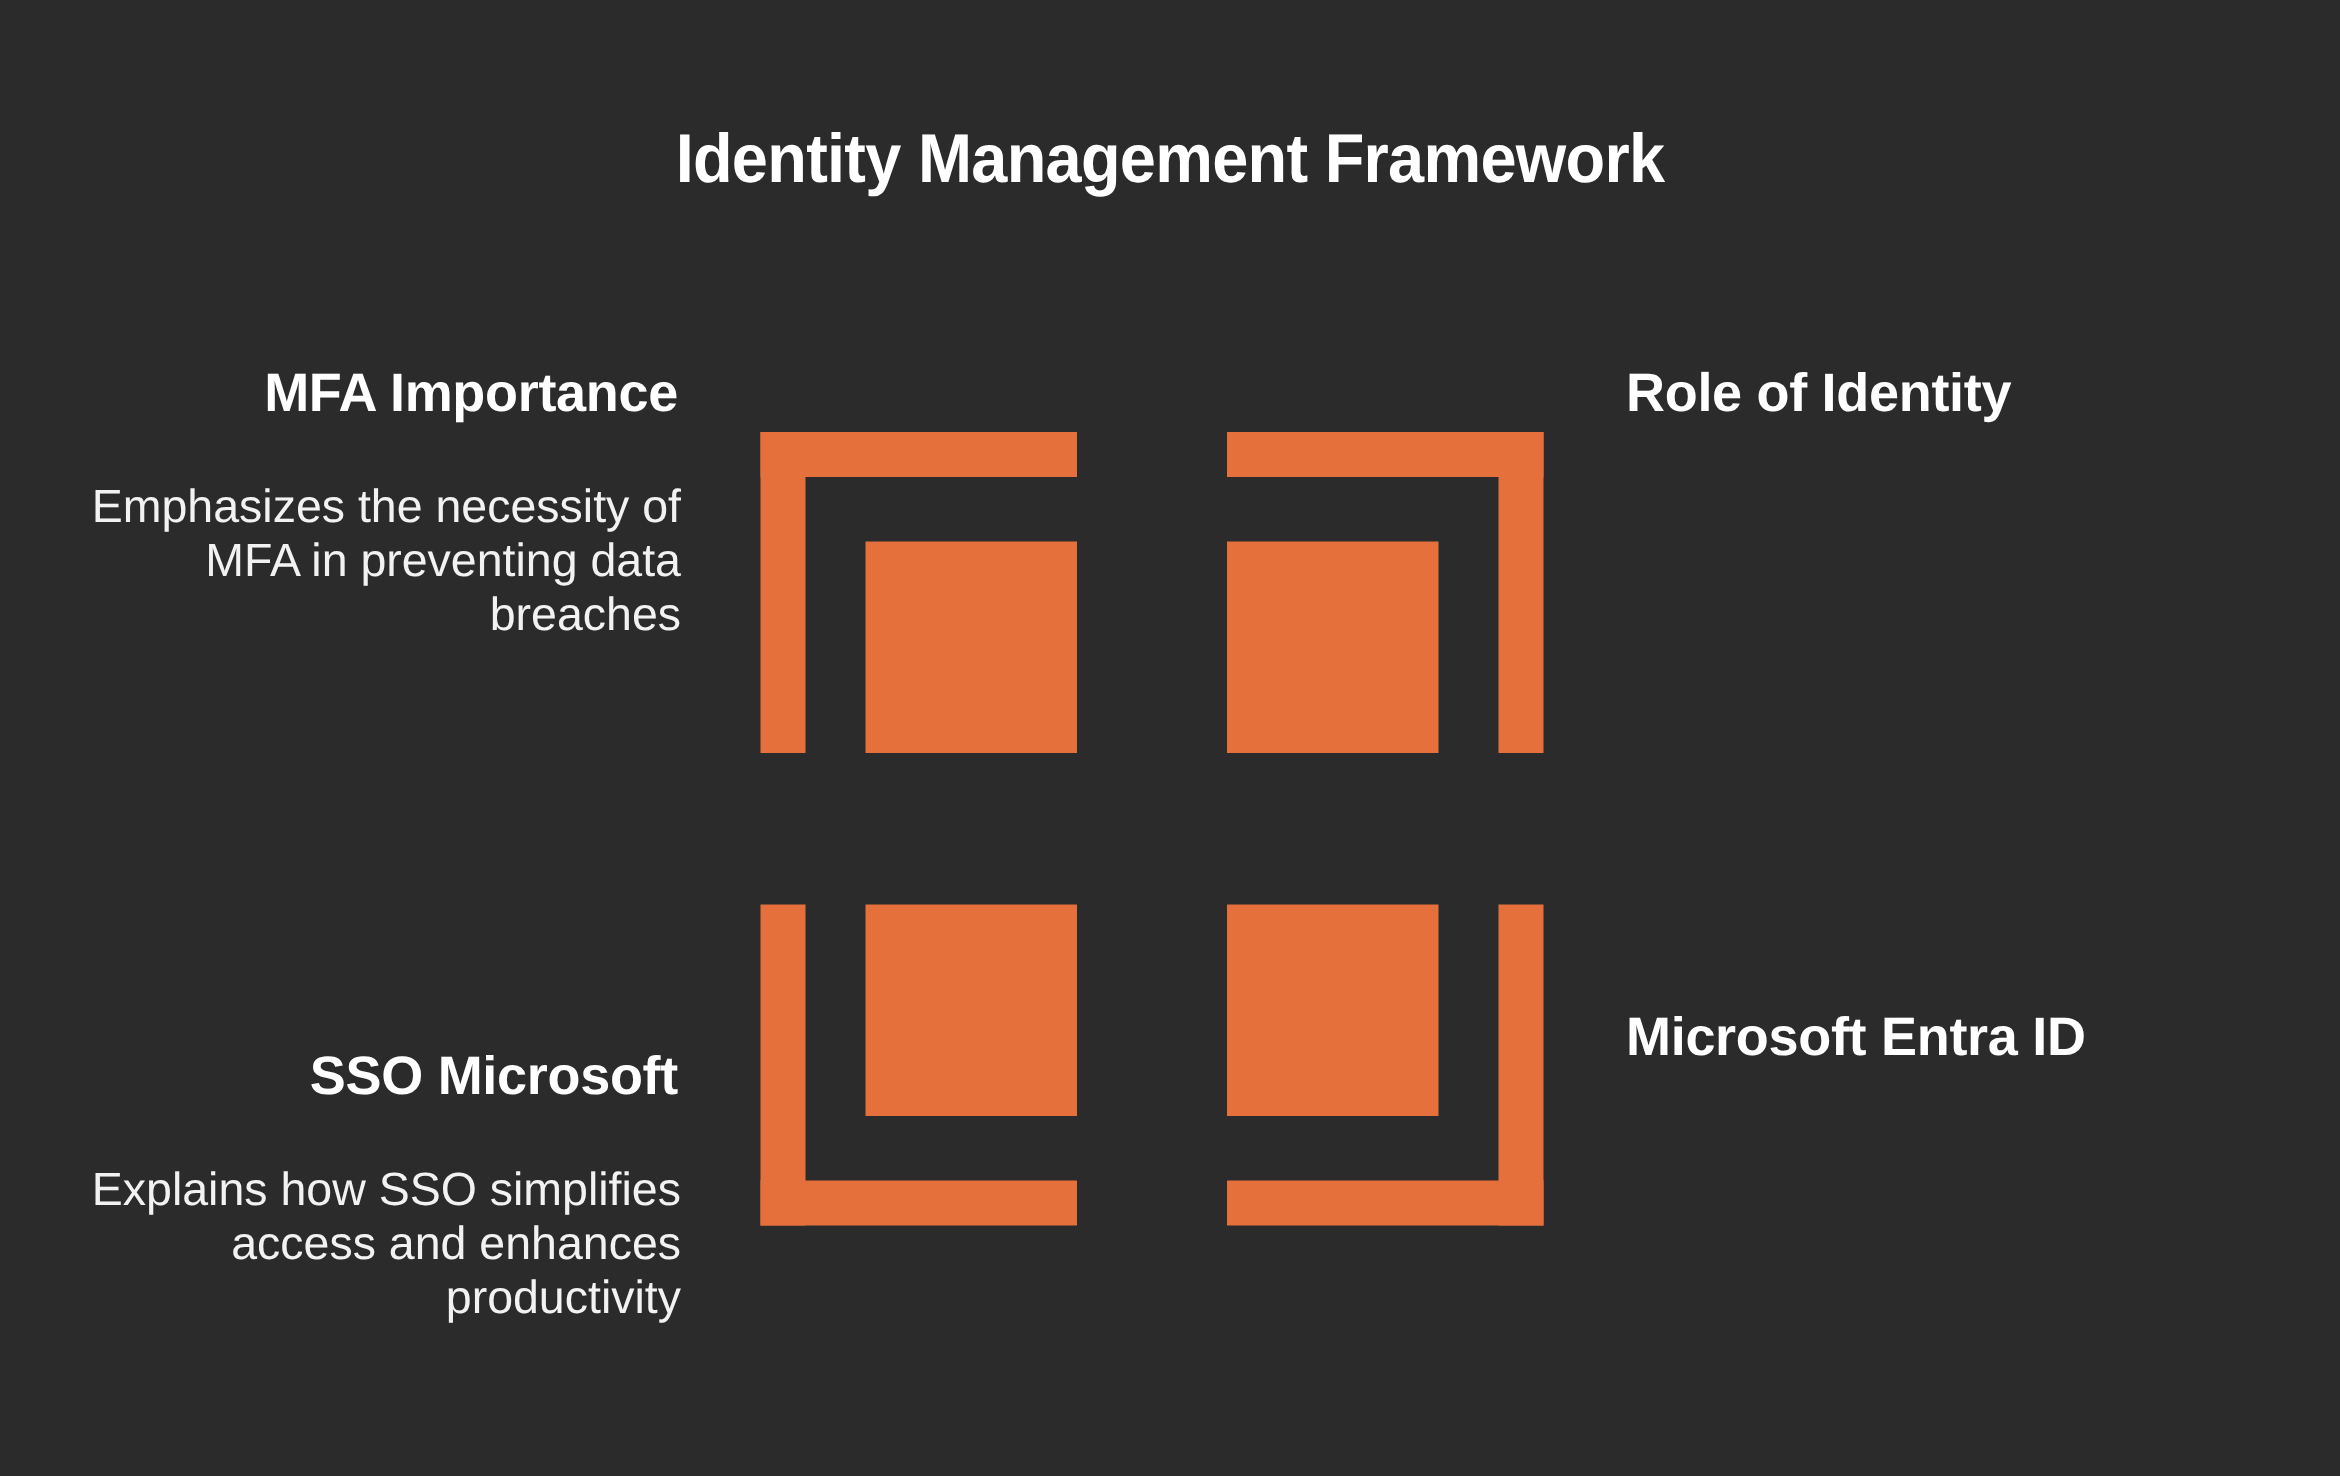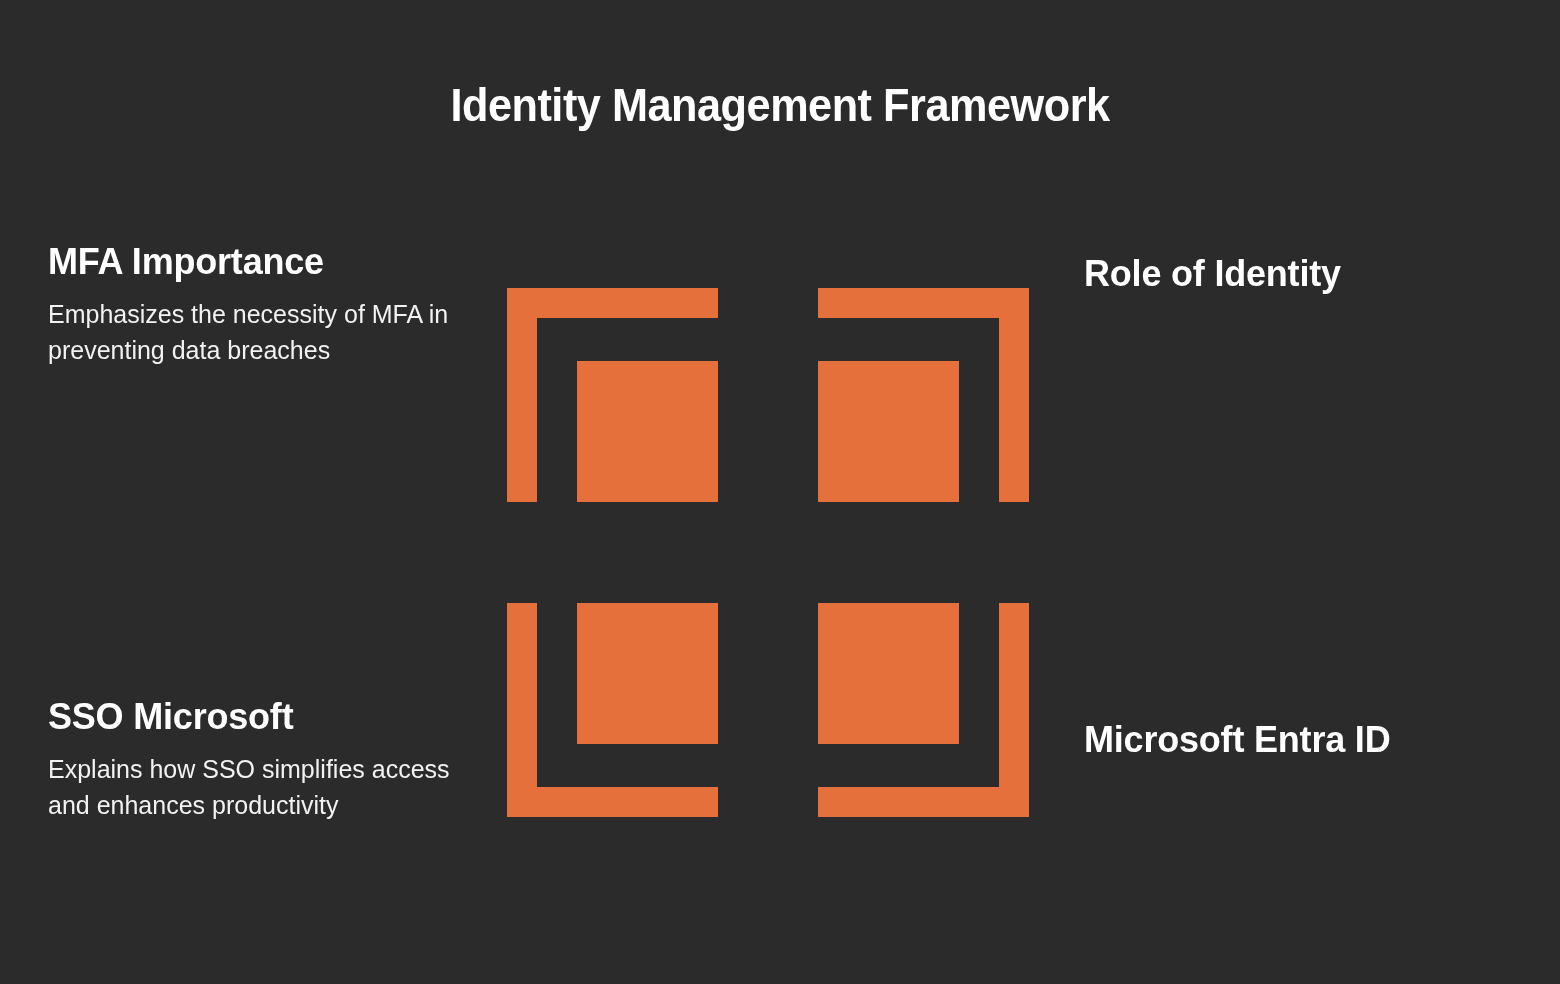--- a/index.html
+++ b/index.html
@@ -32,41 +32,41 @@
     white-space: nowrap;
     transform: scaleX(0.94);
     transform-origin: center top;
   }
 
   
   .text-block {
     position: absolute;
     width: 420px;
   }
-  .text-block.left  { left: 48px;   }
+  .text-block.left  { left: 34px;   text-align: right; }
   .text-block.right { left: 1084px; text-align: left;  }
 
   .tb-tl { top: 240px; }
-  .tb-tr { top: 252px; }
+  .tb-tr { top: 240px; }
   .tb-bl { top: 695px; }
-  .tb-br { top: 718px; }
+  .tb-br { top: 669px; }
 
   .block-heading {
     font-size: 36px;
     font-weight: 700;
     line-height: 44px;
     color: #ffffff;
     letter-spacing: -0.2px;
     white-space: nowrap;
   }
   .text-block.left  .block-heading { padding-right: 2px; }
 
   .block-desc {
-    margin-top: 12px;
-    font-size: 25px;
+    margin-top: 36px;
+    font-size: 31px;
     font-weight: 400;
     line-height: 36px;
     color: #f2f2f2;
   }
 
   
   .graphic {
     position: absolute;
     left: 507px;
     top: 288px;

